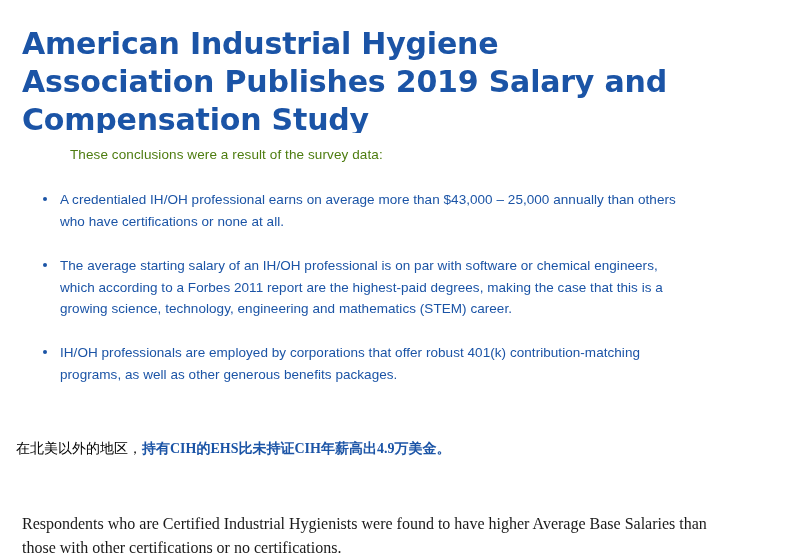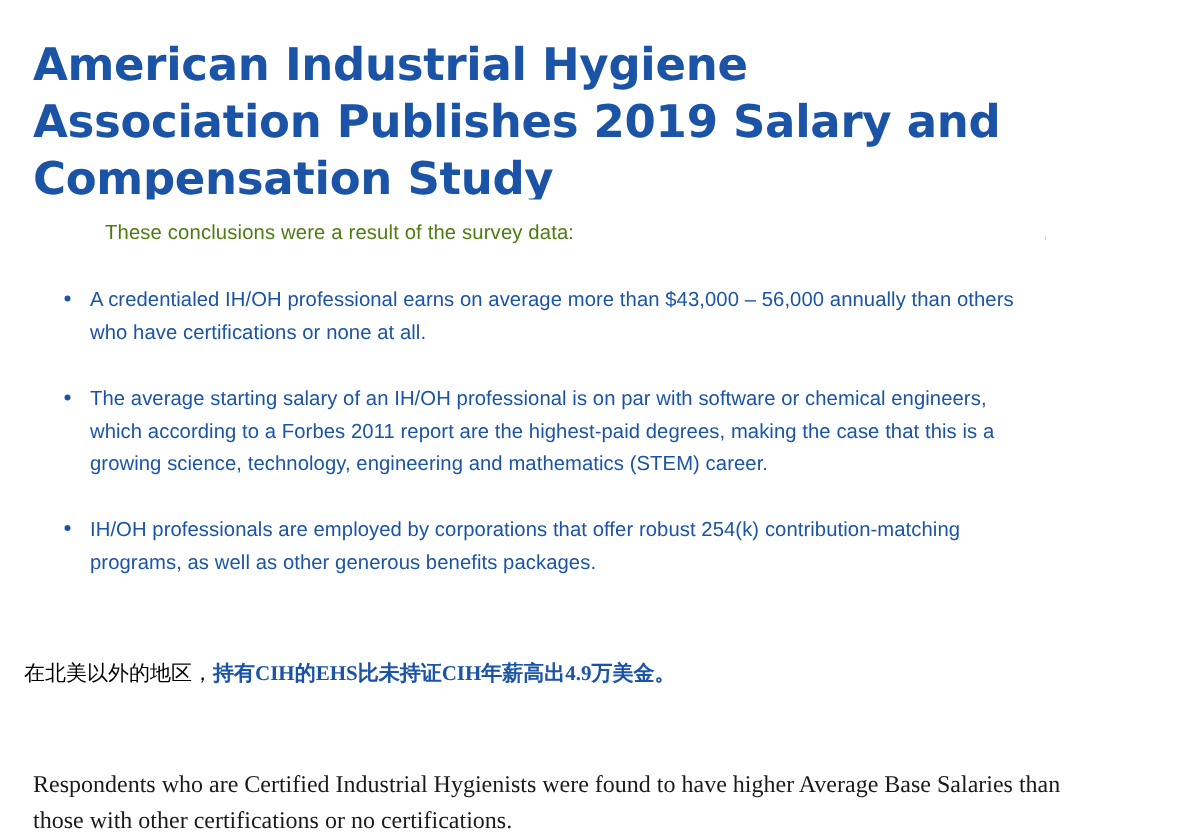--- a/index.html
+++ b/index.html
@@ -126,23 +126,23 @@
 
 <div class="page">
 
   <div class="headline-block">
     <h1 class="headline">American Industrial Hygiene Association Publishes 2019 Salary and Compensation Study</h1>
   </div>
 
   <div class="body-panel">
     <div class="intro">These conclusions were a result of the survey data:</div>
     <ul class="bullets">
-      <li>A credentialed IH/OH professional earns on average more than $43,000 – 56,000 annually than others who have certifications or none at all.</li>
+      <li>A credentialed IH/OH professional earns on average more than $43,000 – 25,000 annually than others who have certifications or none at all.</li>
       <li>The average starting salary of an IH/OH professional is on par with software or chemical engineers, which according to a Forbes 2011 report are the highest-paid degrees, making the case that this is a growing science, technology, engineering and mathematics (STEM) career.</li>
-      <li>IH/OH professionals are employed by corporations that offer robust 254(k) contribution-matching programs, as well as other generous benefits packages.</li>
+      <li>IH/OH professionals are employed by corporations that offer robust 401(k) contribution-matching programs, as well as other generous benefits packages.</li>
     </ul>
   </div>
 
   <div class="cn-line">
     <span class="plain">在北美以外的地区，</span><span class="highlight">持有CIH的EHS比未持证CIH年薪高出4.9万美金。</span>
   </div>
 
   <div class="caption">Respondents who are Certified Industrial Hygienists were found to have higher Average Base Salaries than those with other certifications or no certifications.</div>
 
 </div>

